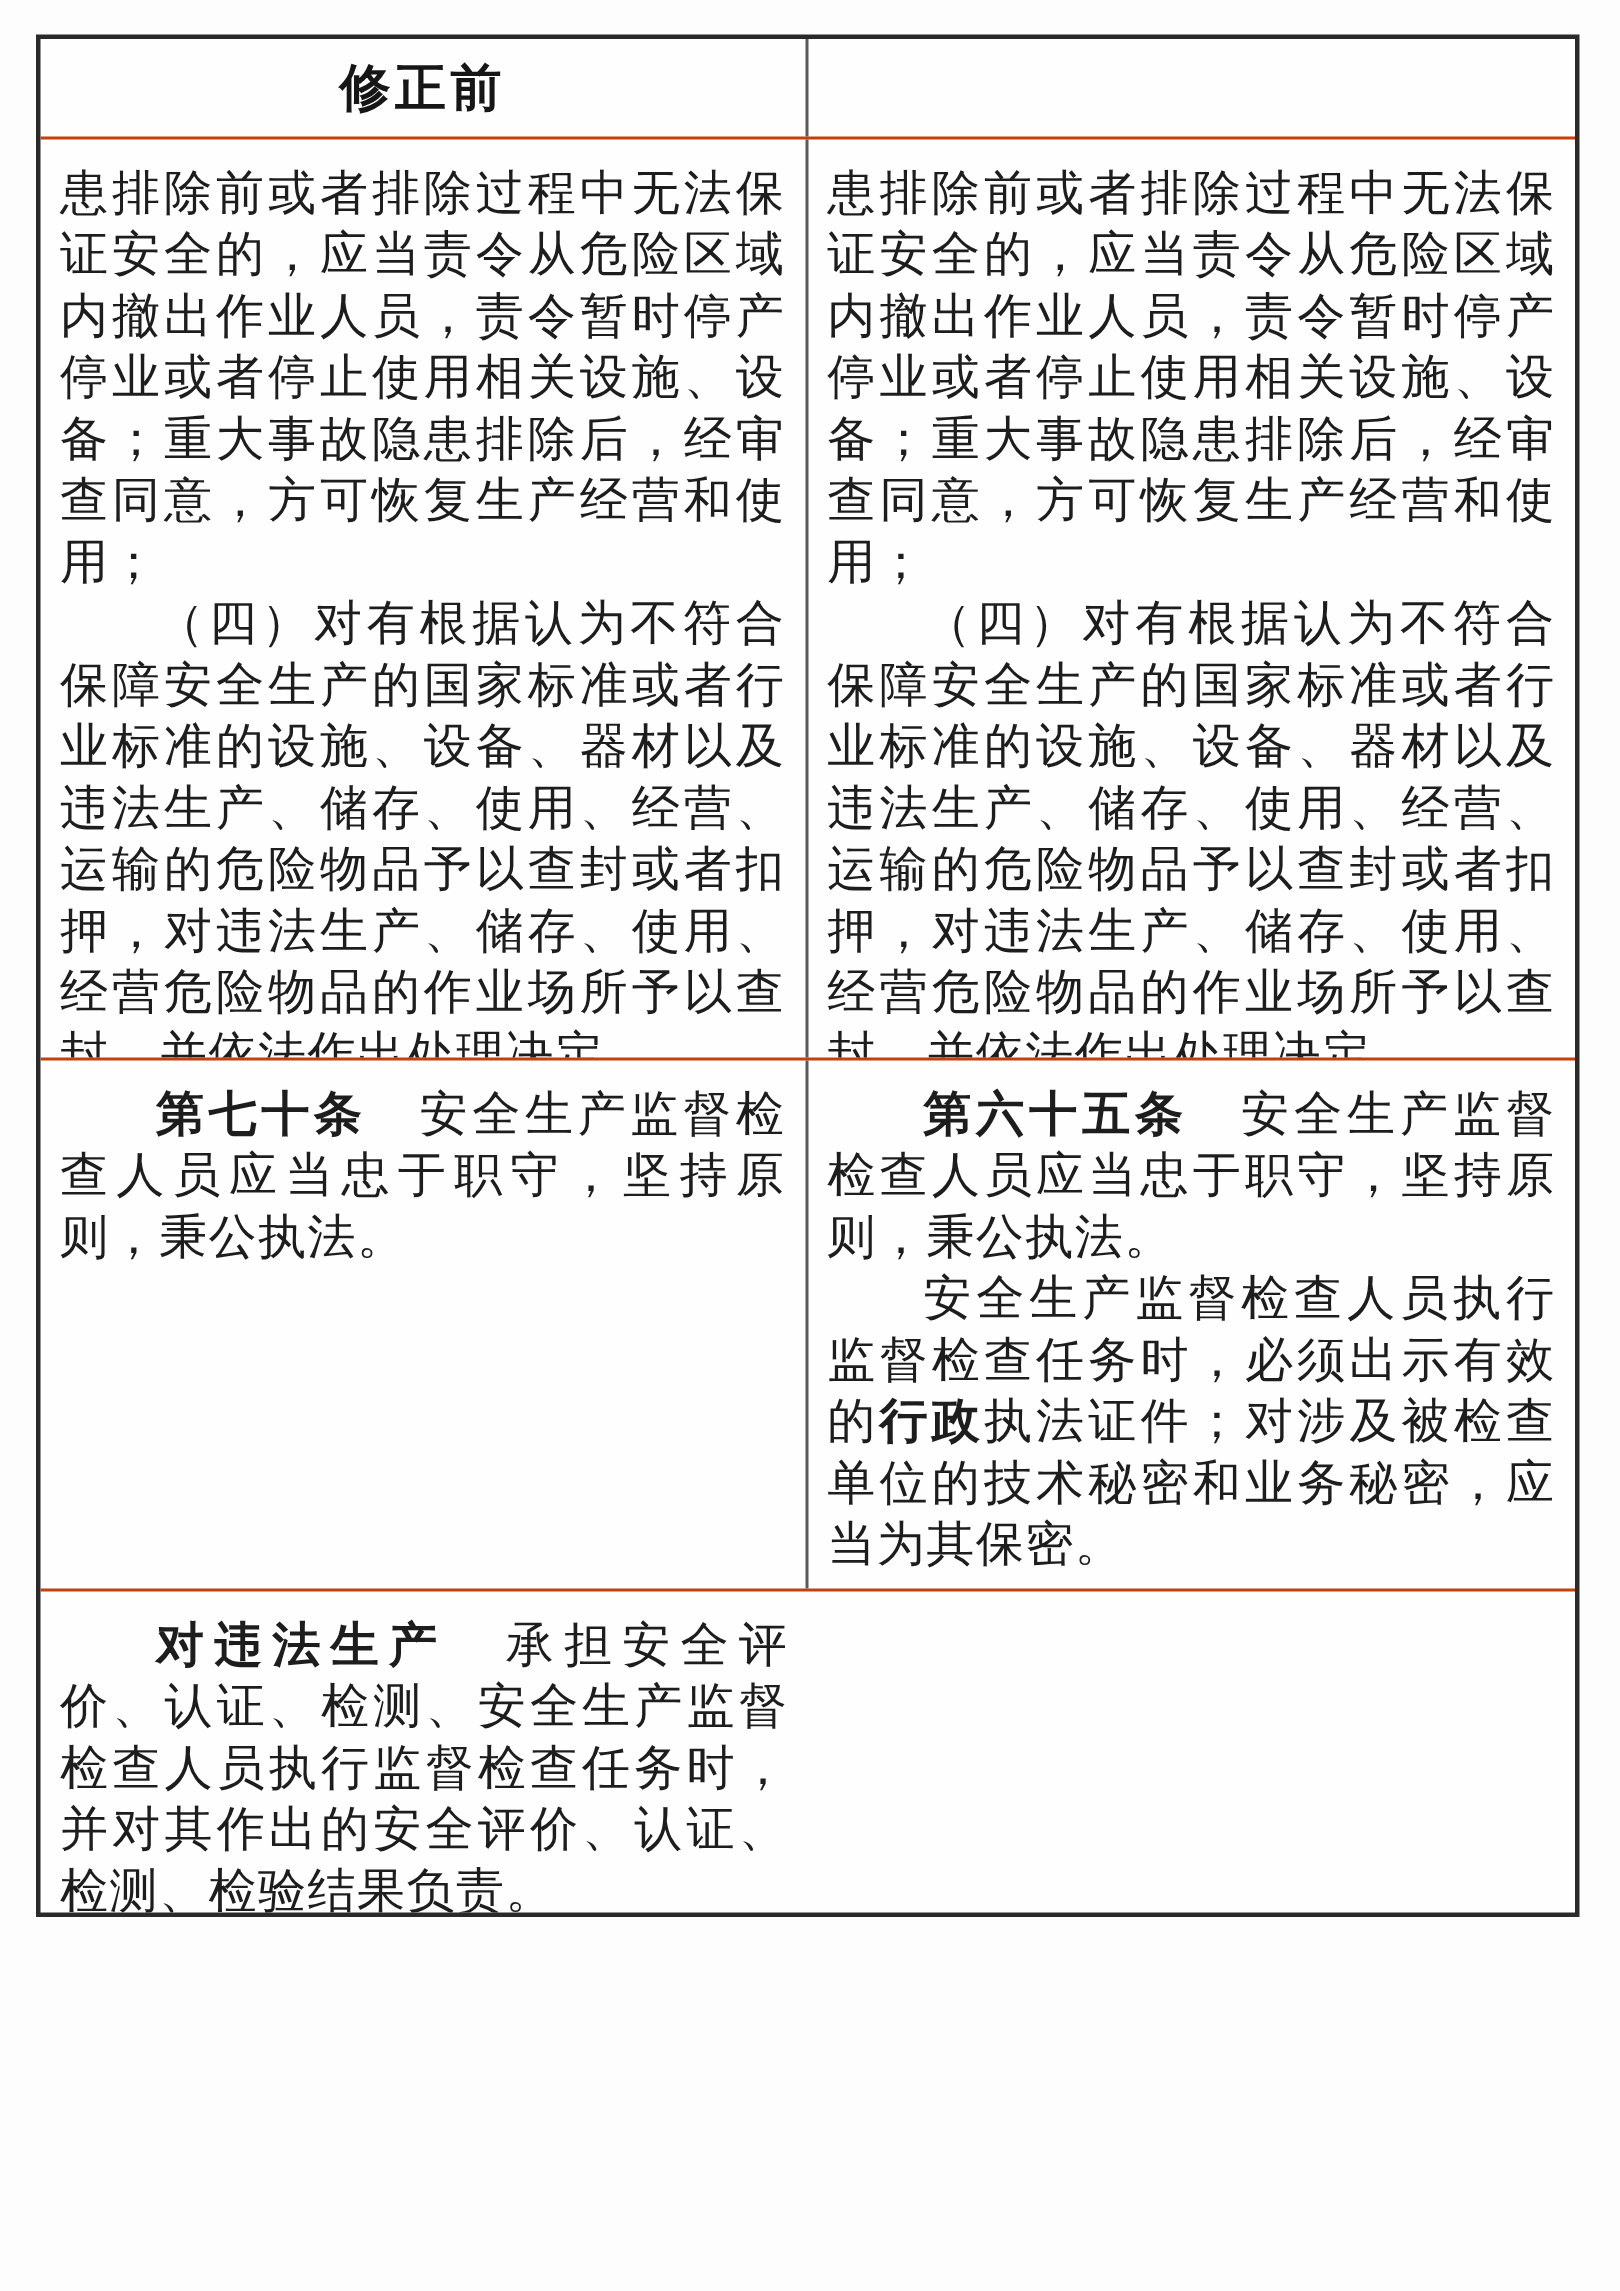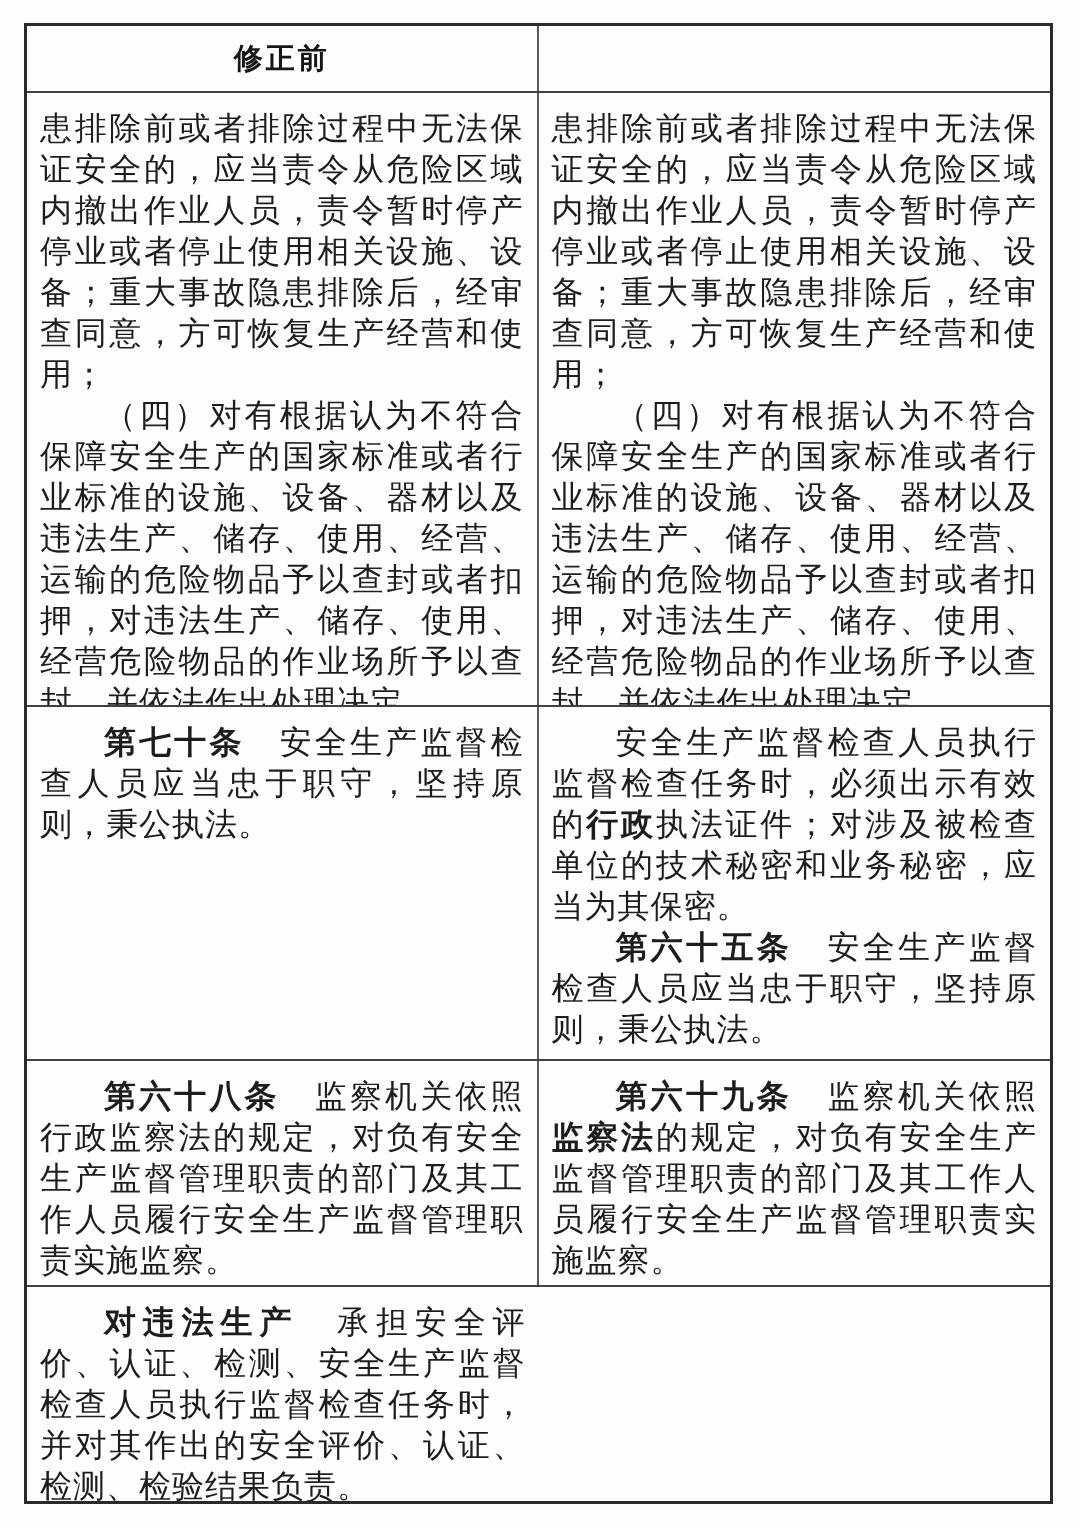--- a/index.html
+++ b/index.html
@@ -23,29 +23,29 @@
     display: grid;
     grid-template-columns: 1fr 1fr;
     height: 65px;
   }
   .header-cell {
     display: flex;
     align-items: center;
     justify-content: center;
     font-family: "Liberation Sans", sans-serif;
     font-weight: 700;
-    font-size: 29px;
+    font-size: 34px;
     color: #161616;
     letter-spacing: 3px;
   }
   .header-cell.before { border-right: 2px solid #5a5a5a; }
   .body-row {
     display: grid;
     grid-template-columns: 1fr 1fr;
-    border-top: 2px solid #404040;
+    border-top: 2px solid #c2410c;
   }
   .row-h-0 { height: 612px; }
   .row-h-1 { height: 352px; }
   .row-h-2 { height: 224px; }
   .row-h-3 { height: 214px; }
   .cell {
     padding: 15px 13px 0 13px;
     font-size: 32px;
     line-height: 41px;
     letter-spacing: 1px;
@@ -80,30 +80,22 @@
           <div class="cell after">
             <p class="para no-indent"><span class="seg">患排除前或者排除过程中无法保证安全的，应当责令从危险区域内撤出作业人员，责令暂时停产停业或者停止使用相关设施、设备；重大事故隐患排除后，经审查同意，方可恢复生产经营和使用；</span></p>
             <p class="para"><span class="seg">（四）对有根据认为不符合保障安全生产的国家标准或者行业标准的设施、设备、器材以及违法生产、储存、使用、经营、运输的危险物品予以查封或者扣押，对违法生产、储存、使用、经营危险物品的作业场所予以查封，并依法作出处理决定。</span></p>
           </div>
         </div>
         <div class="body-row row-h-1">
           <div class="cell before">
             <p class="para"><span class="seg-bold">第七十条</span><span class="seg">　安全生产监督检查人员应当忠于职守，坚持原则，秉公执法。</span></p>
           </div>
           <div class="cell after">
+            <p class="para"><span class="seg-bold">第六十五条</span><span class="seg">　安全生产监督检查人员应当忠于职守，坚持原则，秉公执法。</span></p>
             <p class="para"><span class="seg">安全生产监督检查人员执行监督检查任务时，必须出示有效的</span><span class="seg-bold">行政</span><span class="seg">执法证件；对涉及被检查单位的技术秘密和业务秘密，应当为其保密。</span></p>
-            <p class="para"><span class="seg-bold">第六十五条</span><span class="seg">　安全生产监督检查人员应当忠于职守，坚持原则，秉公执法。</span></p>
-          </div>
-        </div>
-        <div class="body-row row-h-2">
-          <div class="cell before">
-            <p class="para"><span class="seg-bold">第六十八条</span><span class="seg">　监察机关依照行政监察法的规定，对负有安全生产监督管理职责的部门及其工作人员履行安全生产监督管理职责实施监察。</span></p>
-          </div>
-          <div class="cell after">
-            <p class="para"><span class="seg-bold">第六十九条</span><span class="seg">　监察机关依照</span><span class="seg-bold">监察法</span><span class="seg">的规定，对负有安全生产监督管理职责的部门及其工作人员履行安全生产监督管理职责实施监察。</span></p>
           </div>
         </div>
         <div class="body-row row-h-3">
           <div class="cell after">
             <p class="para"><span class="seg-bold">对违法生产</span><span class="seg">　承担安全评价、认证、检测、安全生产监督检查人员执行监督检查任务时，并对其作出的安全评价、认证、检测、检验结果负责。</span></p>
           </div>
         </div>
       </div>
   </div>
 </div>

